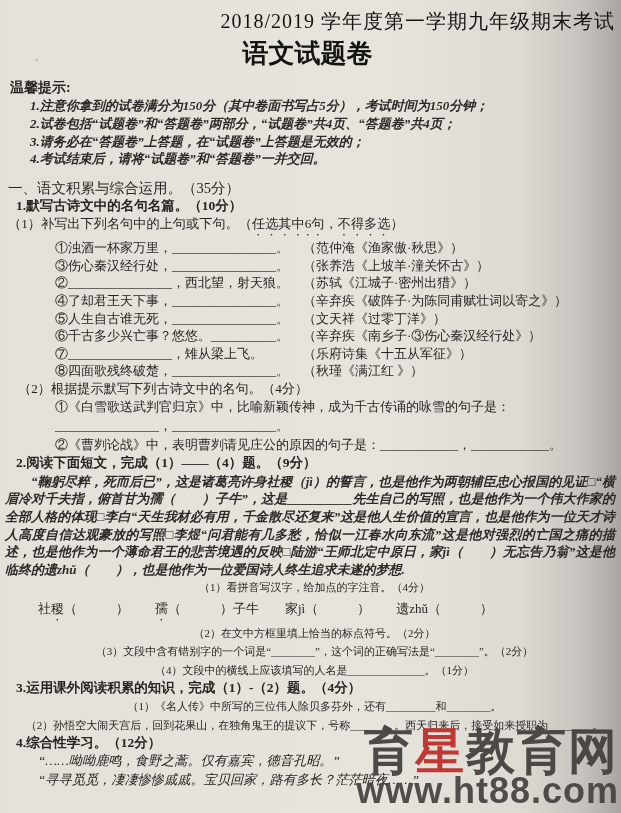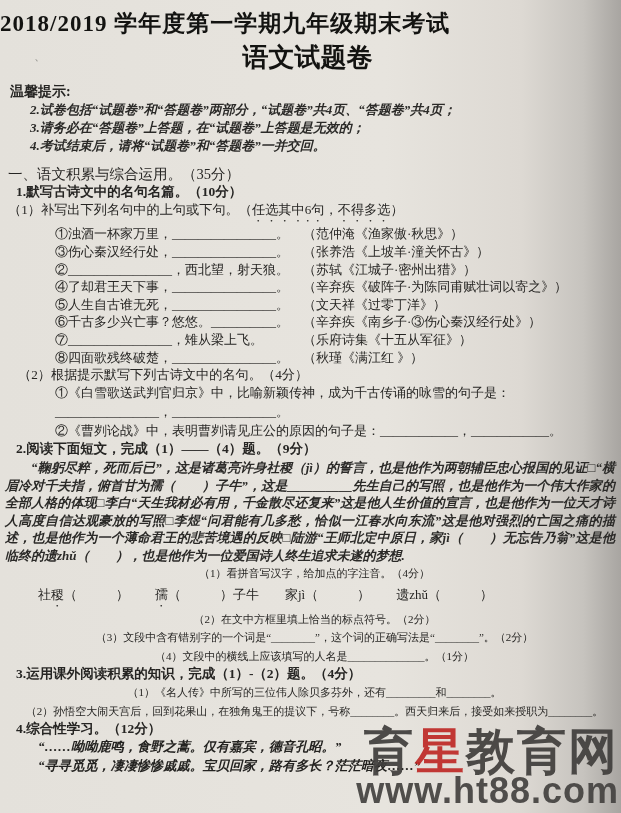--- a/index.html
+++ b/index.html
@@ -5,59 +5,60 @@
   html,body{margin:0;padding:0;background:#b8b5b1;}
   .page{
     position:relative;
     width:621px;height:813px;
     overflow:hidden;
     background:linear-gradient(90deg,#e4e1db 0%,#e7e4de 62%,#ddd9d3 84%,#c6c3be 94%,#a8a5a1 100%);
     color:#262523;
     font-family:"Liberation Serif","DejaVu Serif",serif;
   }
   .stray{position:absolute;left:34px;top:48px;font-size:12px;color:#8d8d89;}
-  .title1{margin:8px 6px 0 0;text-align:left;font-size:23px;font-weight:700;letter-spacing:1px;color:#131311;}
+  .title1{margin:8px 6px 0 0;text-align:right;font-size:20px;font-weight:400;letter-spacing:1px;color:#131311;}
   .title2{margin:1px 6px 0 0;text-align:center;font-size:26px;font-weight:700;color:#131311;}
   .notice-label{margin:8px 0 0 10px;font-size:14px;font-weight:700;}
   .notice-item{margin-left:30px;font-size:13px;line-height:17.8px;font-style:italic;font-weight:600;color:#2b2a28;}
   .sec-heading{margin:11px 0 0 8px;font-size:14.5px;font-weight:400;line-height:18px;}
   .q-heading{margin-left:16px;font-size:13.5px;font-weight:700;line-height:18px;}
   .sub-intro{margin-left:8px;font-size:13.2px;line-height:18px;}
   .em-dots{
     text-emphasis:filled dot;text-emphasis-position:under right;
     -webkit-text-emphasis:filled dot;-webkit-text-emphasis-position:under;
   }
   .mcq-row{display:flex;margin-left:55px;font-size:13px;line-height:17.6px;}
   .mcq-row .stem{flex:0 0 248px;}
   .mcq-row .source{flex:1;}
   .sub2-heading{margin-left:18px;font-size:13.2px;line-height:17.6px;}
   .sub2-item{margin-left:55px;font-size:13px;line-height:17.6px;}
   .sub2-blanks{margin-left:55px;font-size:13px;line-height:21px;}
   .passage{margin:1px 6px 0 5px;font-size:13px;line-height:17.6px;font-style:italic;font-weight:600;color:#2b2a28;text-align:justify;text-indent:2em;}
   .subq{margin-left:8px;font-size:11px;line-height:18.5px;text-align:center;}
   .pinyin-line{margin-left:38px;font-size:13px;line-height:23px;}
   .hang{margin-left:8px;padding-left:30px;text-indent:-30px;}
-  .quote{margin-left:38px;font-size:13.2px;font-weight:700;font-style:italic;line-height:18.5px;color:#242321;}
+  .quote{margin-left:38px;font-size:13.2px;font-weight:400;font-style:italic;line-height:18.5px;color:#242321;}
   .watermark{position:absolute;right:2px;bottom:6px;text-align:right;opacity:.93;pointer-events:none;}
   .wm-line1{font-family:"Liberation Sans","DejaVu Sans",sans-serif;font-size:49px;font-weight:700;color:#413f3d;letter-spacing:2px;line-height:45px;}
   .wm-red{color:#bf2b28;}
   .wm-line2{font-family:"Liberation Sans","DejaVu Sans",sans-serif;font-size:36px;font-weight:700;color:#454341;letter-spacing:1px;line-height:33px;}
 </style>
 </head>
 <body>
 
 <div class="page">
 
   <div class="stray">、</div>
 
   <div class="title1">2018/2019 学年度第一学期九年级期末考试</div>
   <div class="title2">语文试题卷</div>
 
   <div>
     <div class="notice-label">温馨提示:</div>
+    <div class="notice-item">1.注意你拿到的试卷满分为150分（其中卷面书写占5分），考试时间为150分钟；</div>
     <div class="notice-item">2.试卷包括“试题卷”和“答题卷”两部分，“试题卷”共4页、“答题卷”共4页；</div>
     <div class="notice-item">3.请务必在“答题卷”上答题，在“试题卷”上答题是无效的；</div>
     <div class="notice-item">4.考试结束后，请将“试题卷”和“答题卷”一并交回。</div>
   </div>
 
   <div class="sec-heading">一、语文积累与综合运用。（35分）</div>
 
   <div class="q-heading">1.默写古诗文中的名句名篇。（10分）</div>
 
   <div class="sub-intro"><span>（1）补写出下列名句中的上句或下句。（</span><span class="em-dots">任选其中6句，不得多选</span><span>）</span></div>

